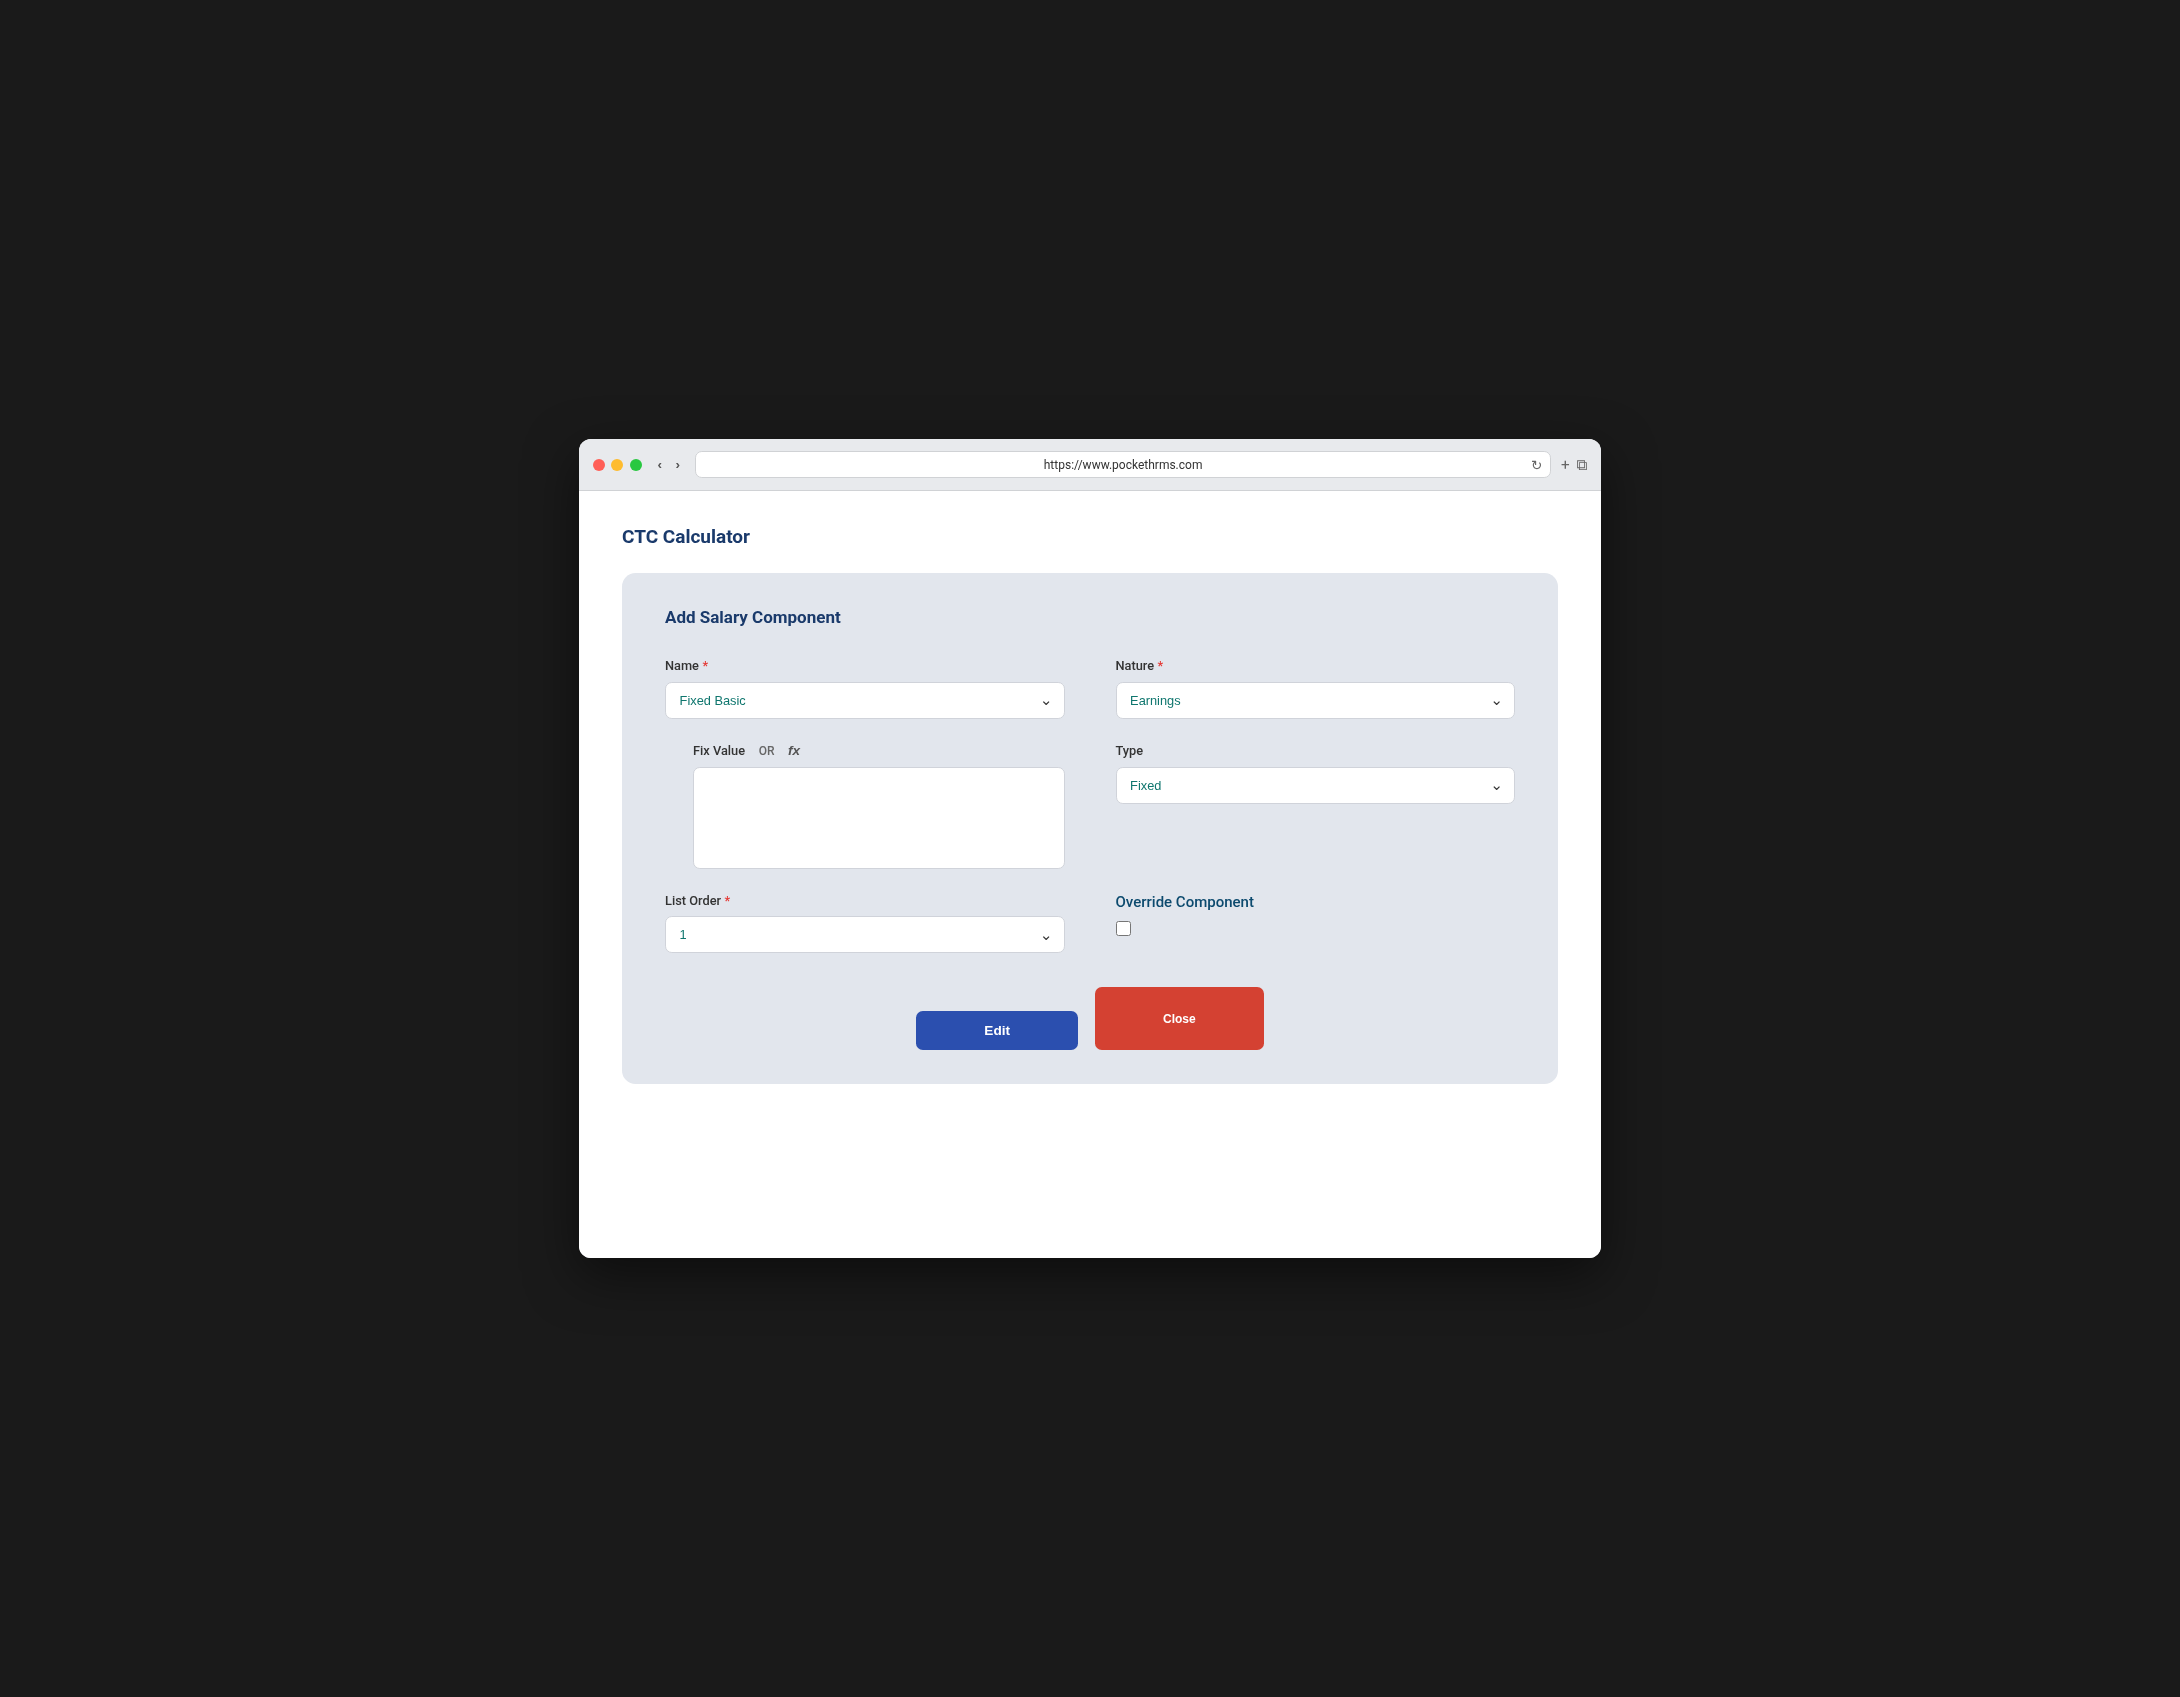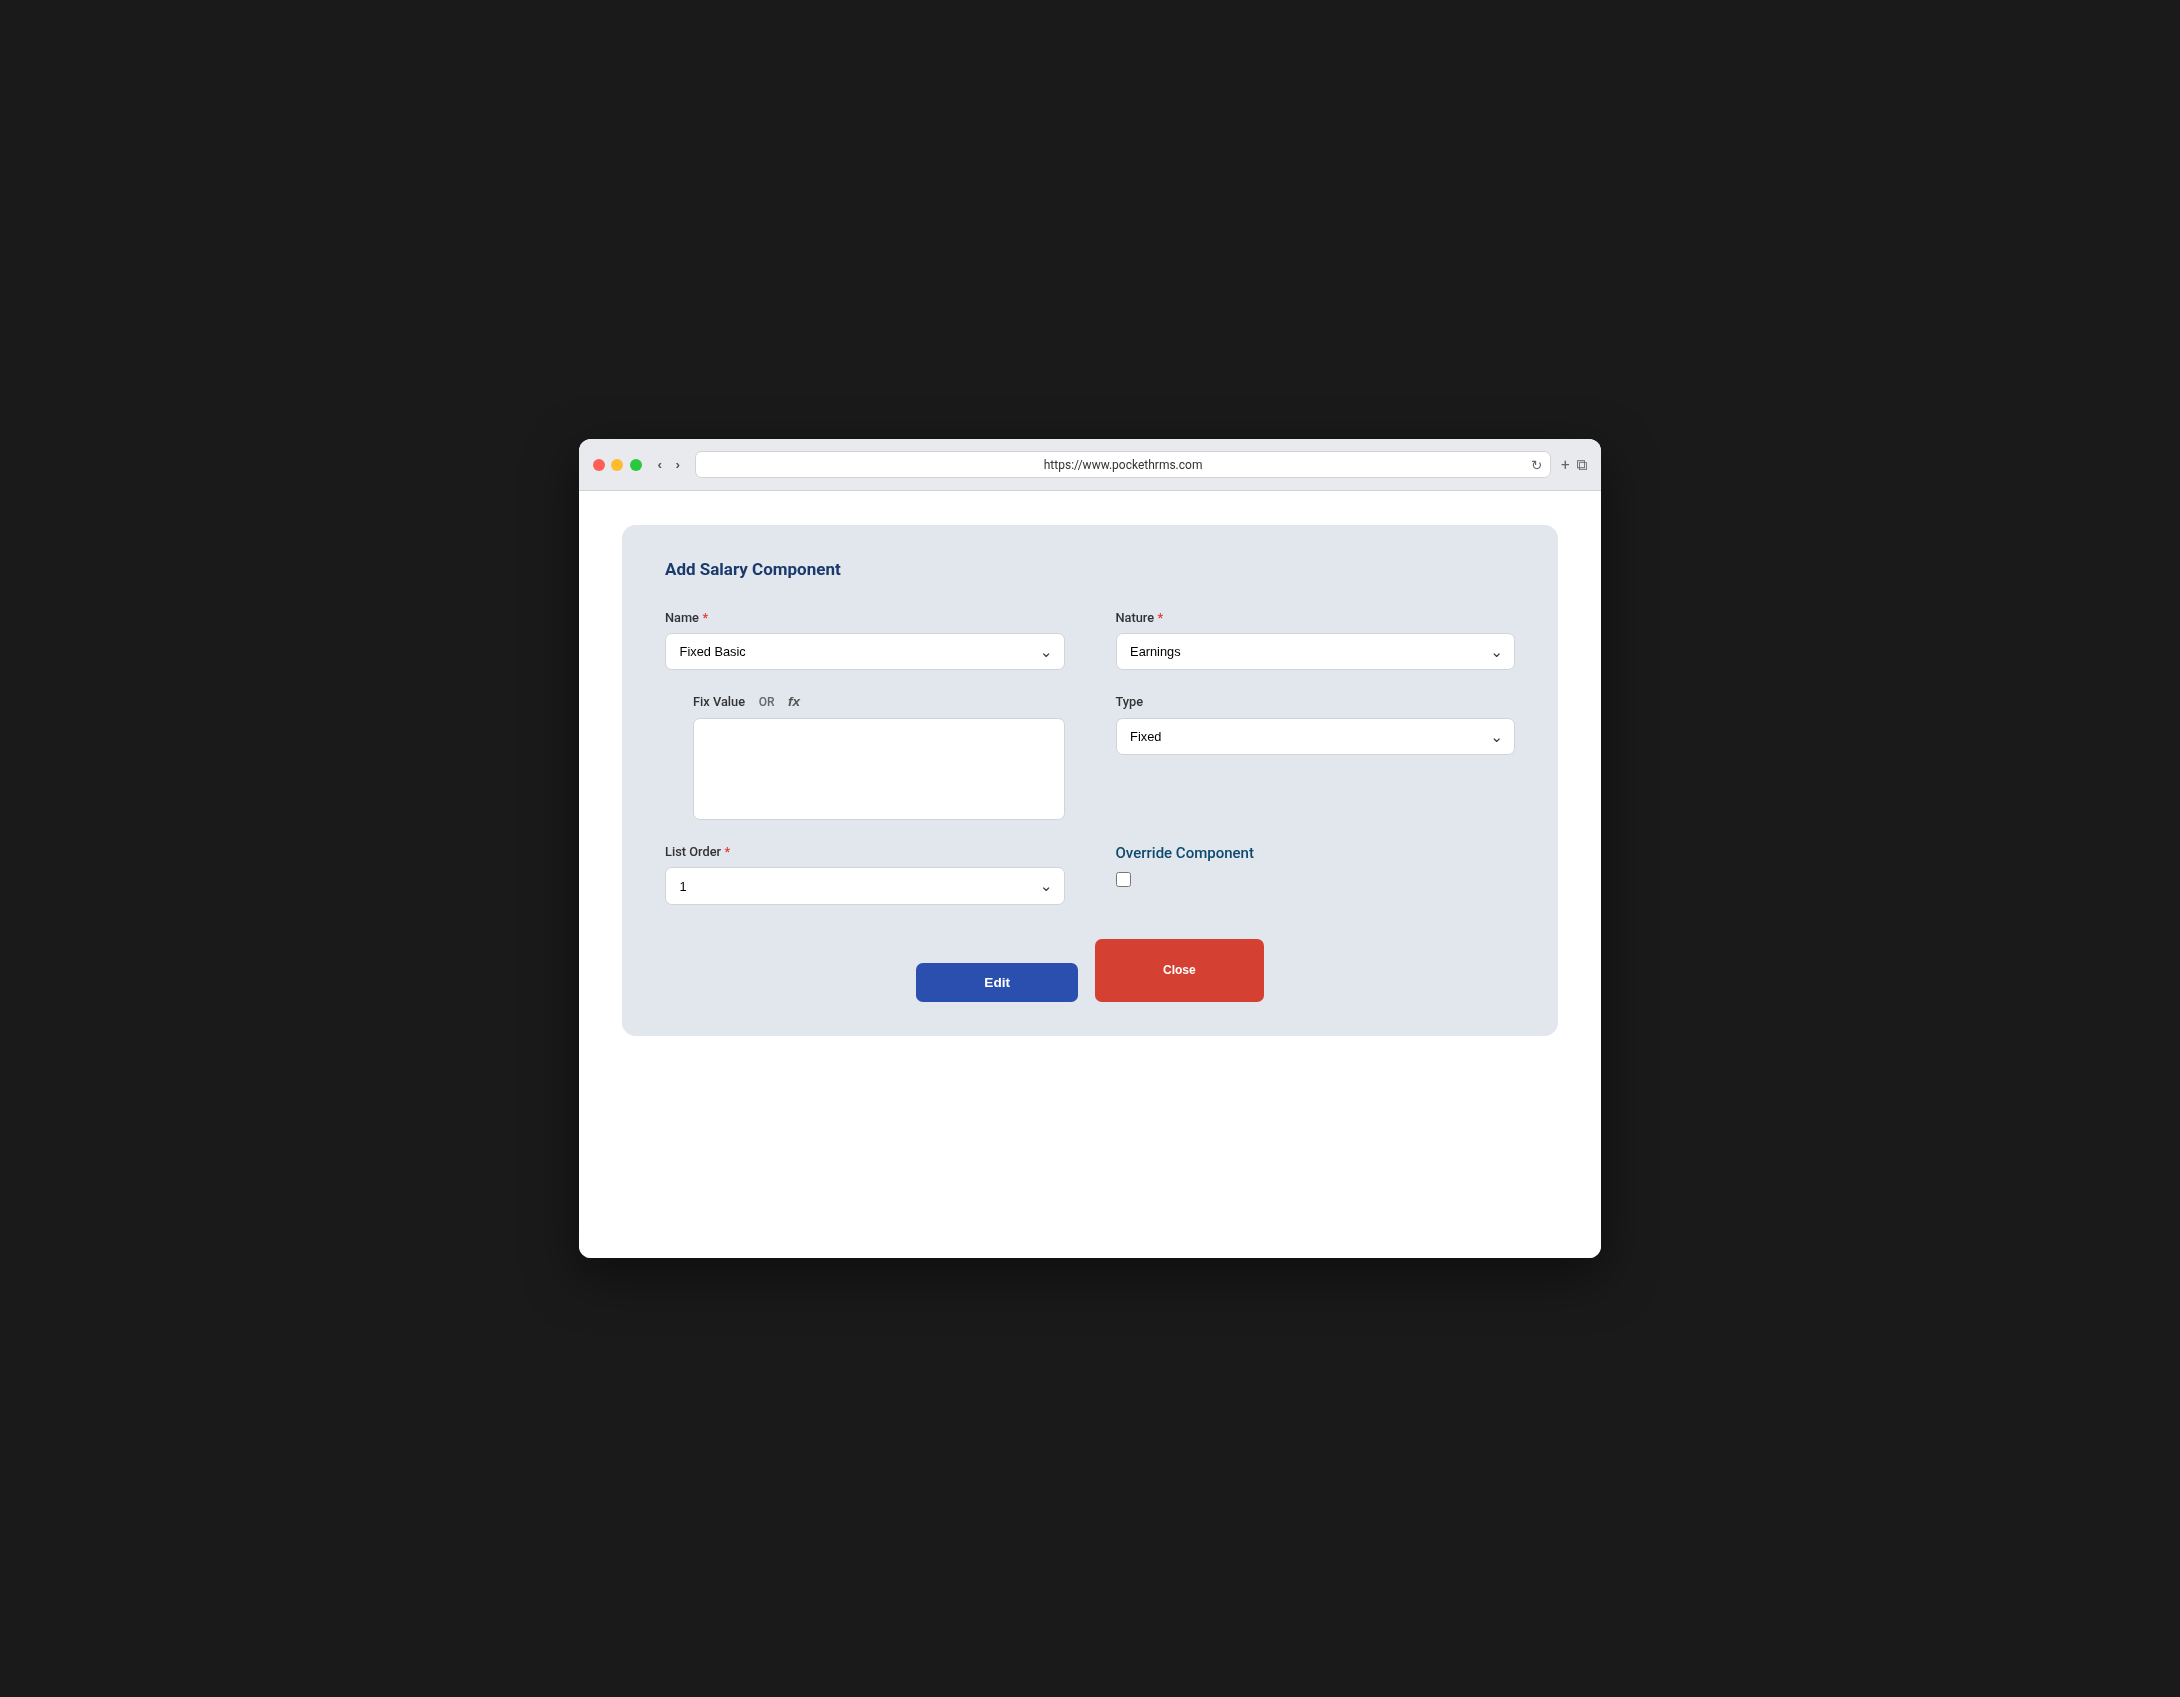--- a/index.html
+++ b/index.html
@@ -141,21 +141,21 @@
     .required-star {
       color: #e53935;
     }
 
     .form-select {
       background: white;
       border: 0.9px solid #d0d3da;
       border-radius: 6.8px;
       padding: 10.2px 13.6px;
       font-size: 12.8px;
-      color: #000000;
+      color: #0f766e;
       appearance: none;
       cursor: pointer;
       width: 100%;
     }
 
     .select-wrapper {
       position: relative;
     }
 
     .select-wrapper .chevron {
@@ -317,20 +317,21 @@
       <div class="address-bar">https://www.pockethrms.com</div>
       <button class="refresh-btn">↻</button>
     </div>
     <div class="browser-actions">
       <span>+</span>
       <span>⧉</span>
     </div>
   </div>
 
   <div class="browser-content">
+    <h1 class="page-title">CTC Calculator</h1>
 
     <div class="card">
       <h2 class="card-title">Add Salary Component</h2>
 
       <div class="form-sections">
 
         <div class="row-2col">
           <div class="form-group">
             <label class="form-label">
               <span>Name</span>

